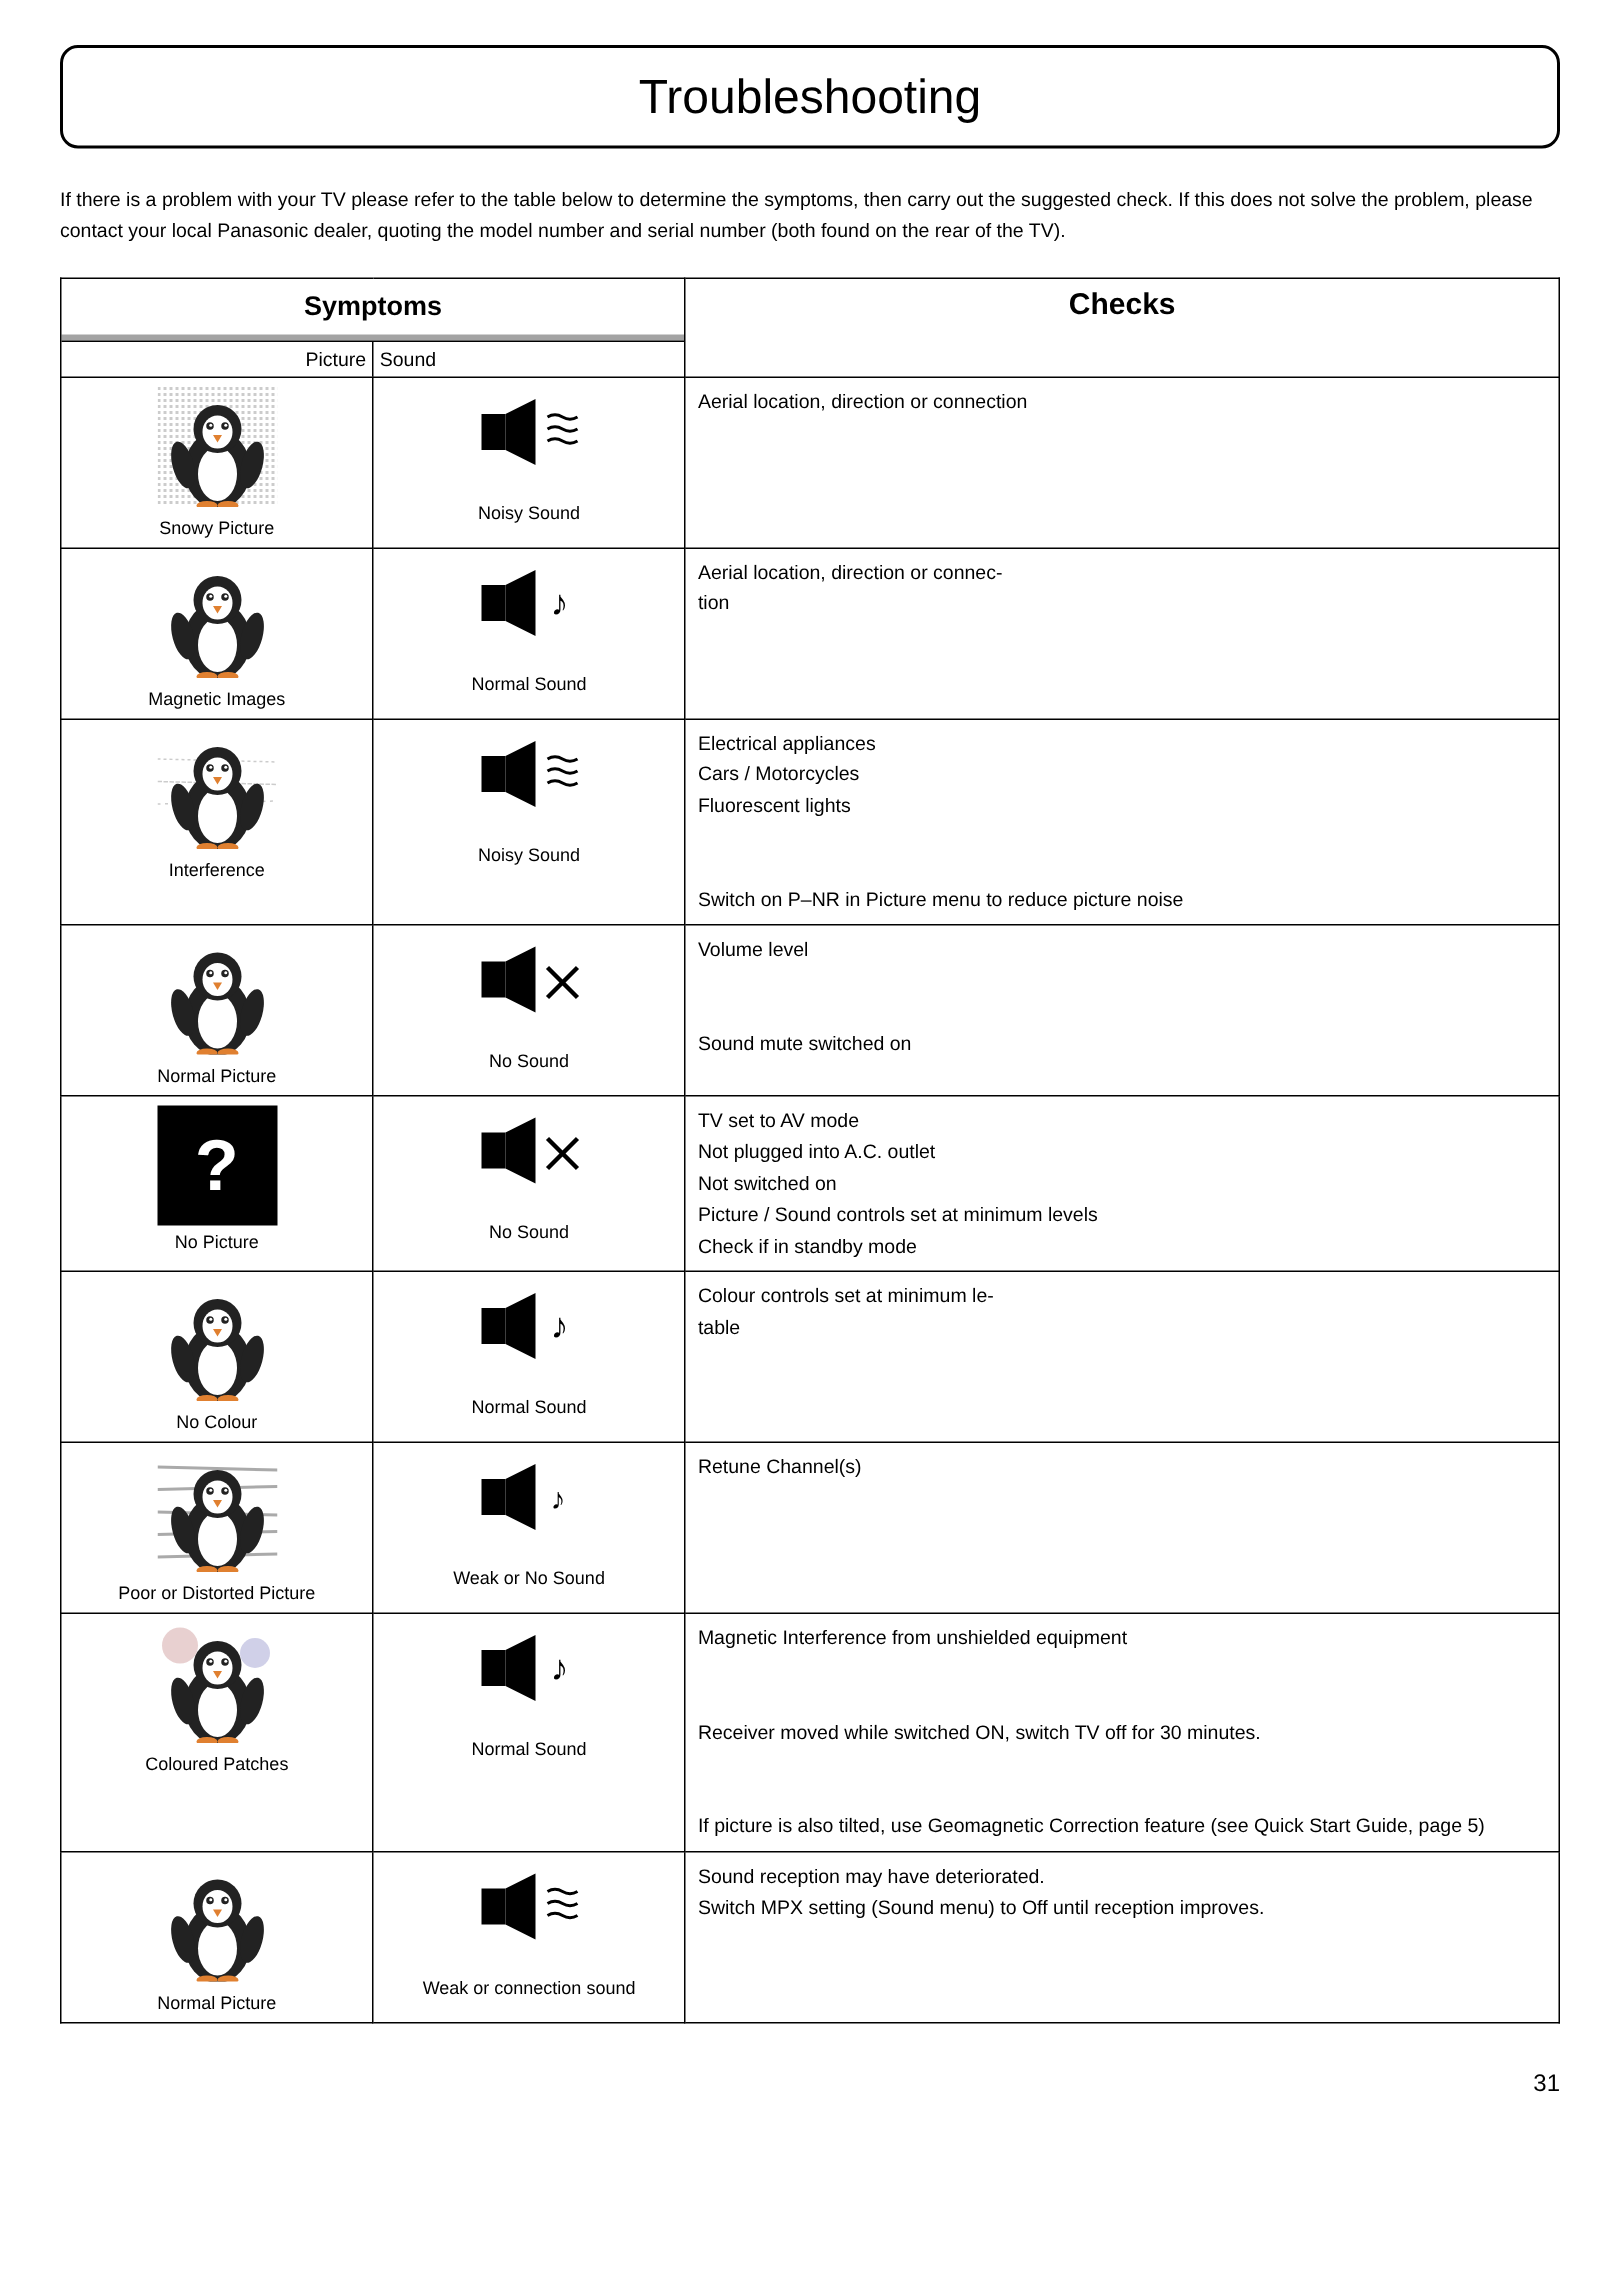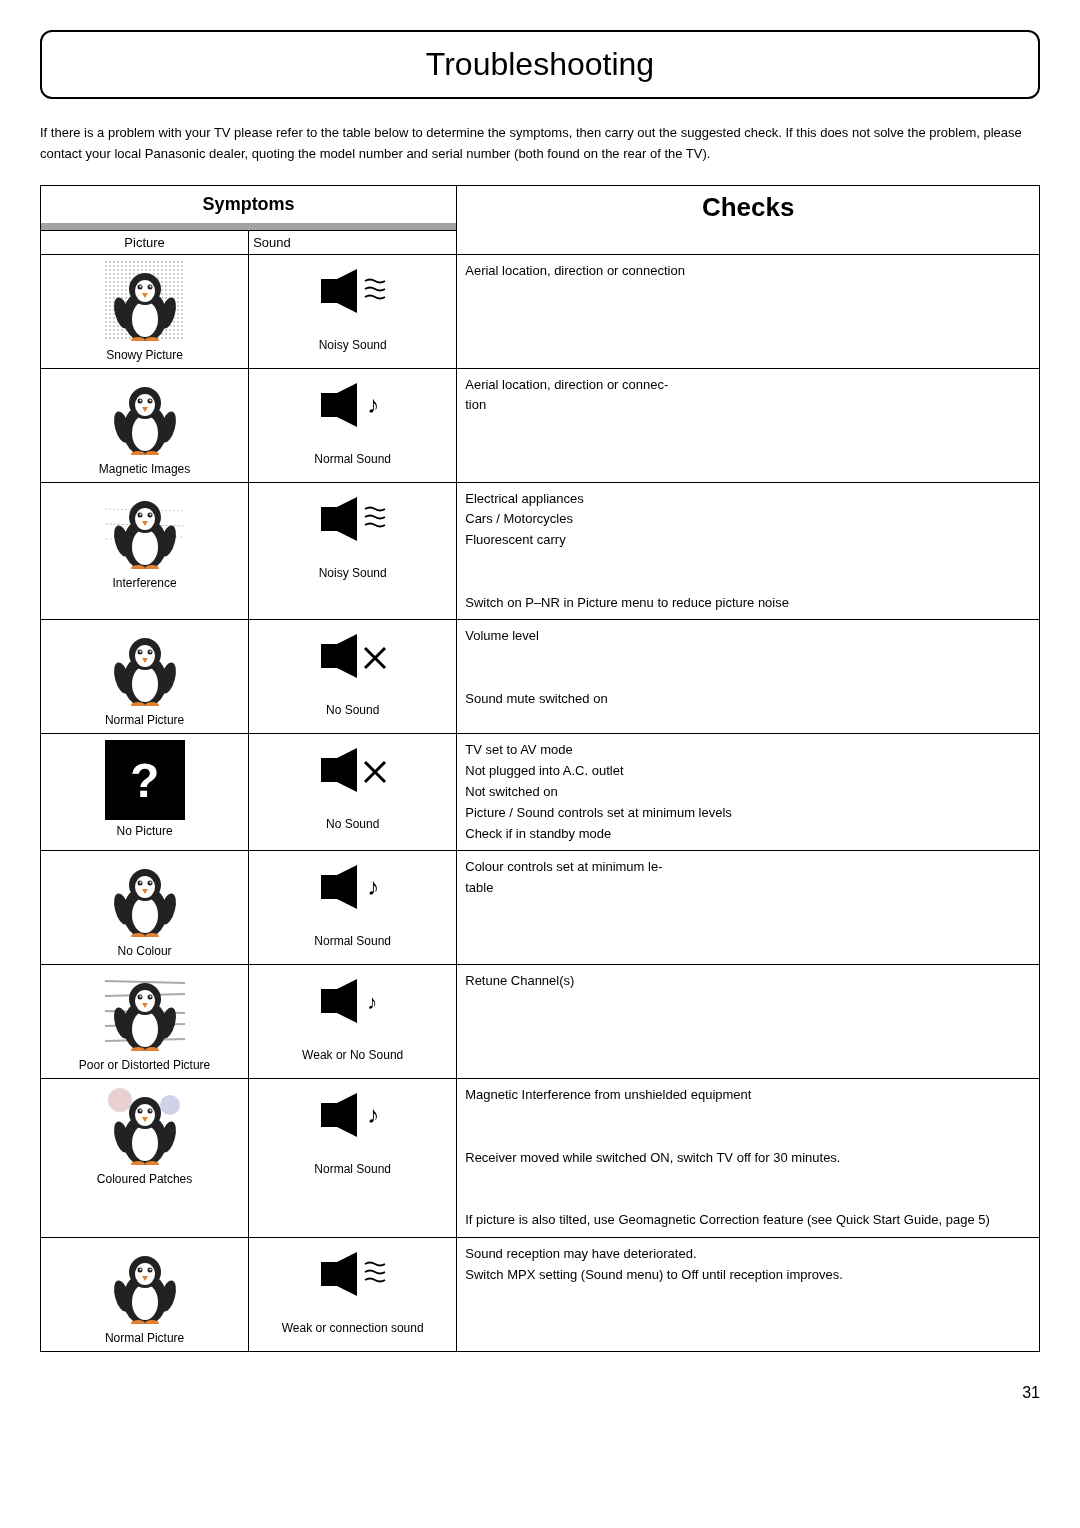--- a/index.html
+++ b/index.html
@@ -34,25 +34,25 @@
     .main-table th, .main-table td {
       border: 1px solid #000;
       vertical-align: top;
       padding: 6px 8px;
     }
     .symptoms-header {
       text-align: center;
       font-size: 18px;
       font-weight: bold;
       padding: 8px;
-      border-bottom: 7px solid #a3a3a3;
+      border-bottom: 4px solid #a3a3a3;
     }
     .checks-header {
       text-align: center;
-      font-size: 26px;
+      font-size: 20px;
       font-weight: bold;
       vertical-align: middle;
       padding: 12px 8px;
     }
     .col-picture { width: 200px; }
     .col-sound { width: 200px; }
     .col-checks { width: 560px; }
     .symptom-cell {
       text-align: center;
       vertical-align: middle;
@@ -113,21 +113,21 @@
   <colgroup>
     <col class="col-picture">
     <col class="col-sound">
     <col class="col-checks">
   </colgroup>
   <thead>
     <tr>
       <td colspan="2" style="border-right:1px solid #000; padding:0;">
         <div class="symptoms-header">Symptoms</div>
         <div style="display:flex; border-top:1px solid #000;">
-          <div style="flex:1; text-align:center; font-size:13px; padding:4px; border-right:1px solid #000;">Picture</div>
+          <div style="flex:1; text-align:right; font-size:13px; padding:4px; border-right:1px solid #000;">Picture</div>
           <div style="flex:1; text-align:left; font-size:13px; padding:4px;">Sound</div>
         </div>
       </td>
       <td class="checks-header" rowspan="1">Checks</td>
     </tr>
   </thead>
   <tbody id="table-body">
   <tr>
         <td class="symptom-cell"><div class="penguin-container"><svg width="80" height="80" viewBox="0 0 80 80" xmlns="http://www.w3.org/2000/svg">
       <defs>
@@ -251,21 +251,21 @@
       <rect x="8" y="18" width="16" height="24" fill="#000"></rect>
 
       <polygon points="24,18 44,8 44,52 24,42" fill="#000"></polygon>
 
       <path d="M52,20 Q57,17 62,20 Q67,23 72,20" stroke="#000" stroke-width="2" fill="none"></path>
       <path d="M52,28 Q57,25 62,28 Q67,31 72,28" stroke="#000" stroke-width="2" fill="none"></path>
       <path d="M52,36 Q57,33 62,36 Q67,39 72,36" stroke="#000" stroke-width="2" fill="none"></path>
 
     </svg></div>
       <span class="symptom-label">Noisy Sound</span></td>
-        <td class="checks-cell"><span>Electrical appliances</span><br><span>Cars / Motorcycles</span><br><span>Fluorescent carry</span><br><br><br><span>Switch on P–NR in Picture menu to reduce picture noise</span></td>
+        <td class="checks-cell"><span>Electrical appliances</span><br><span>Cars / Motorcycles</span><br><span>Fluorescent lights</span><br><br><br><span>Switch on P–NR in Picture menu to reduce picture noise</span></td>
       </tr>
       <tr>
         <td class="symptom-cell"><div class="penguin-container"><svg width="80" height="80" viewBox="0 0 80 80" xmlns="http://www.w3.org/2000/svg">
       <defs>
         <pattern id="noise" width="4" height="4" patternUnits="userSpaceOnUse">
           <rect width="2" height="2" fill="#999"></rect>
         </pattern>
       </defs>
 
       <ellipse cx="40" cy="55" rx="22" ry="26" fill="#222"></ellipse>

